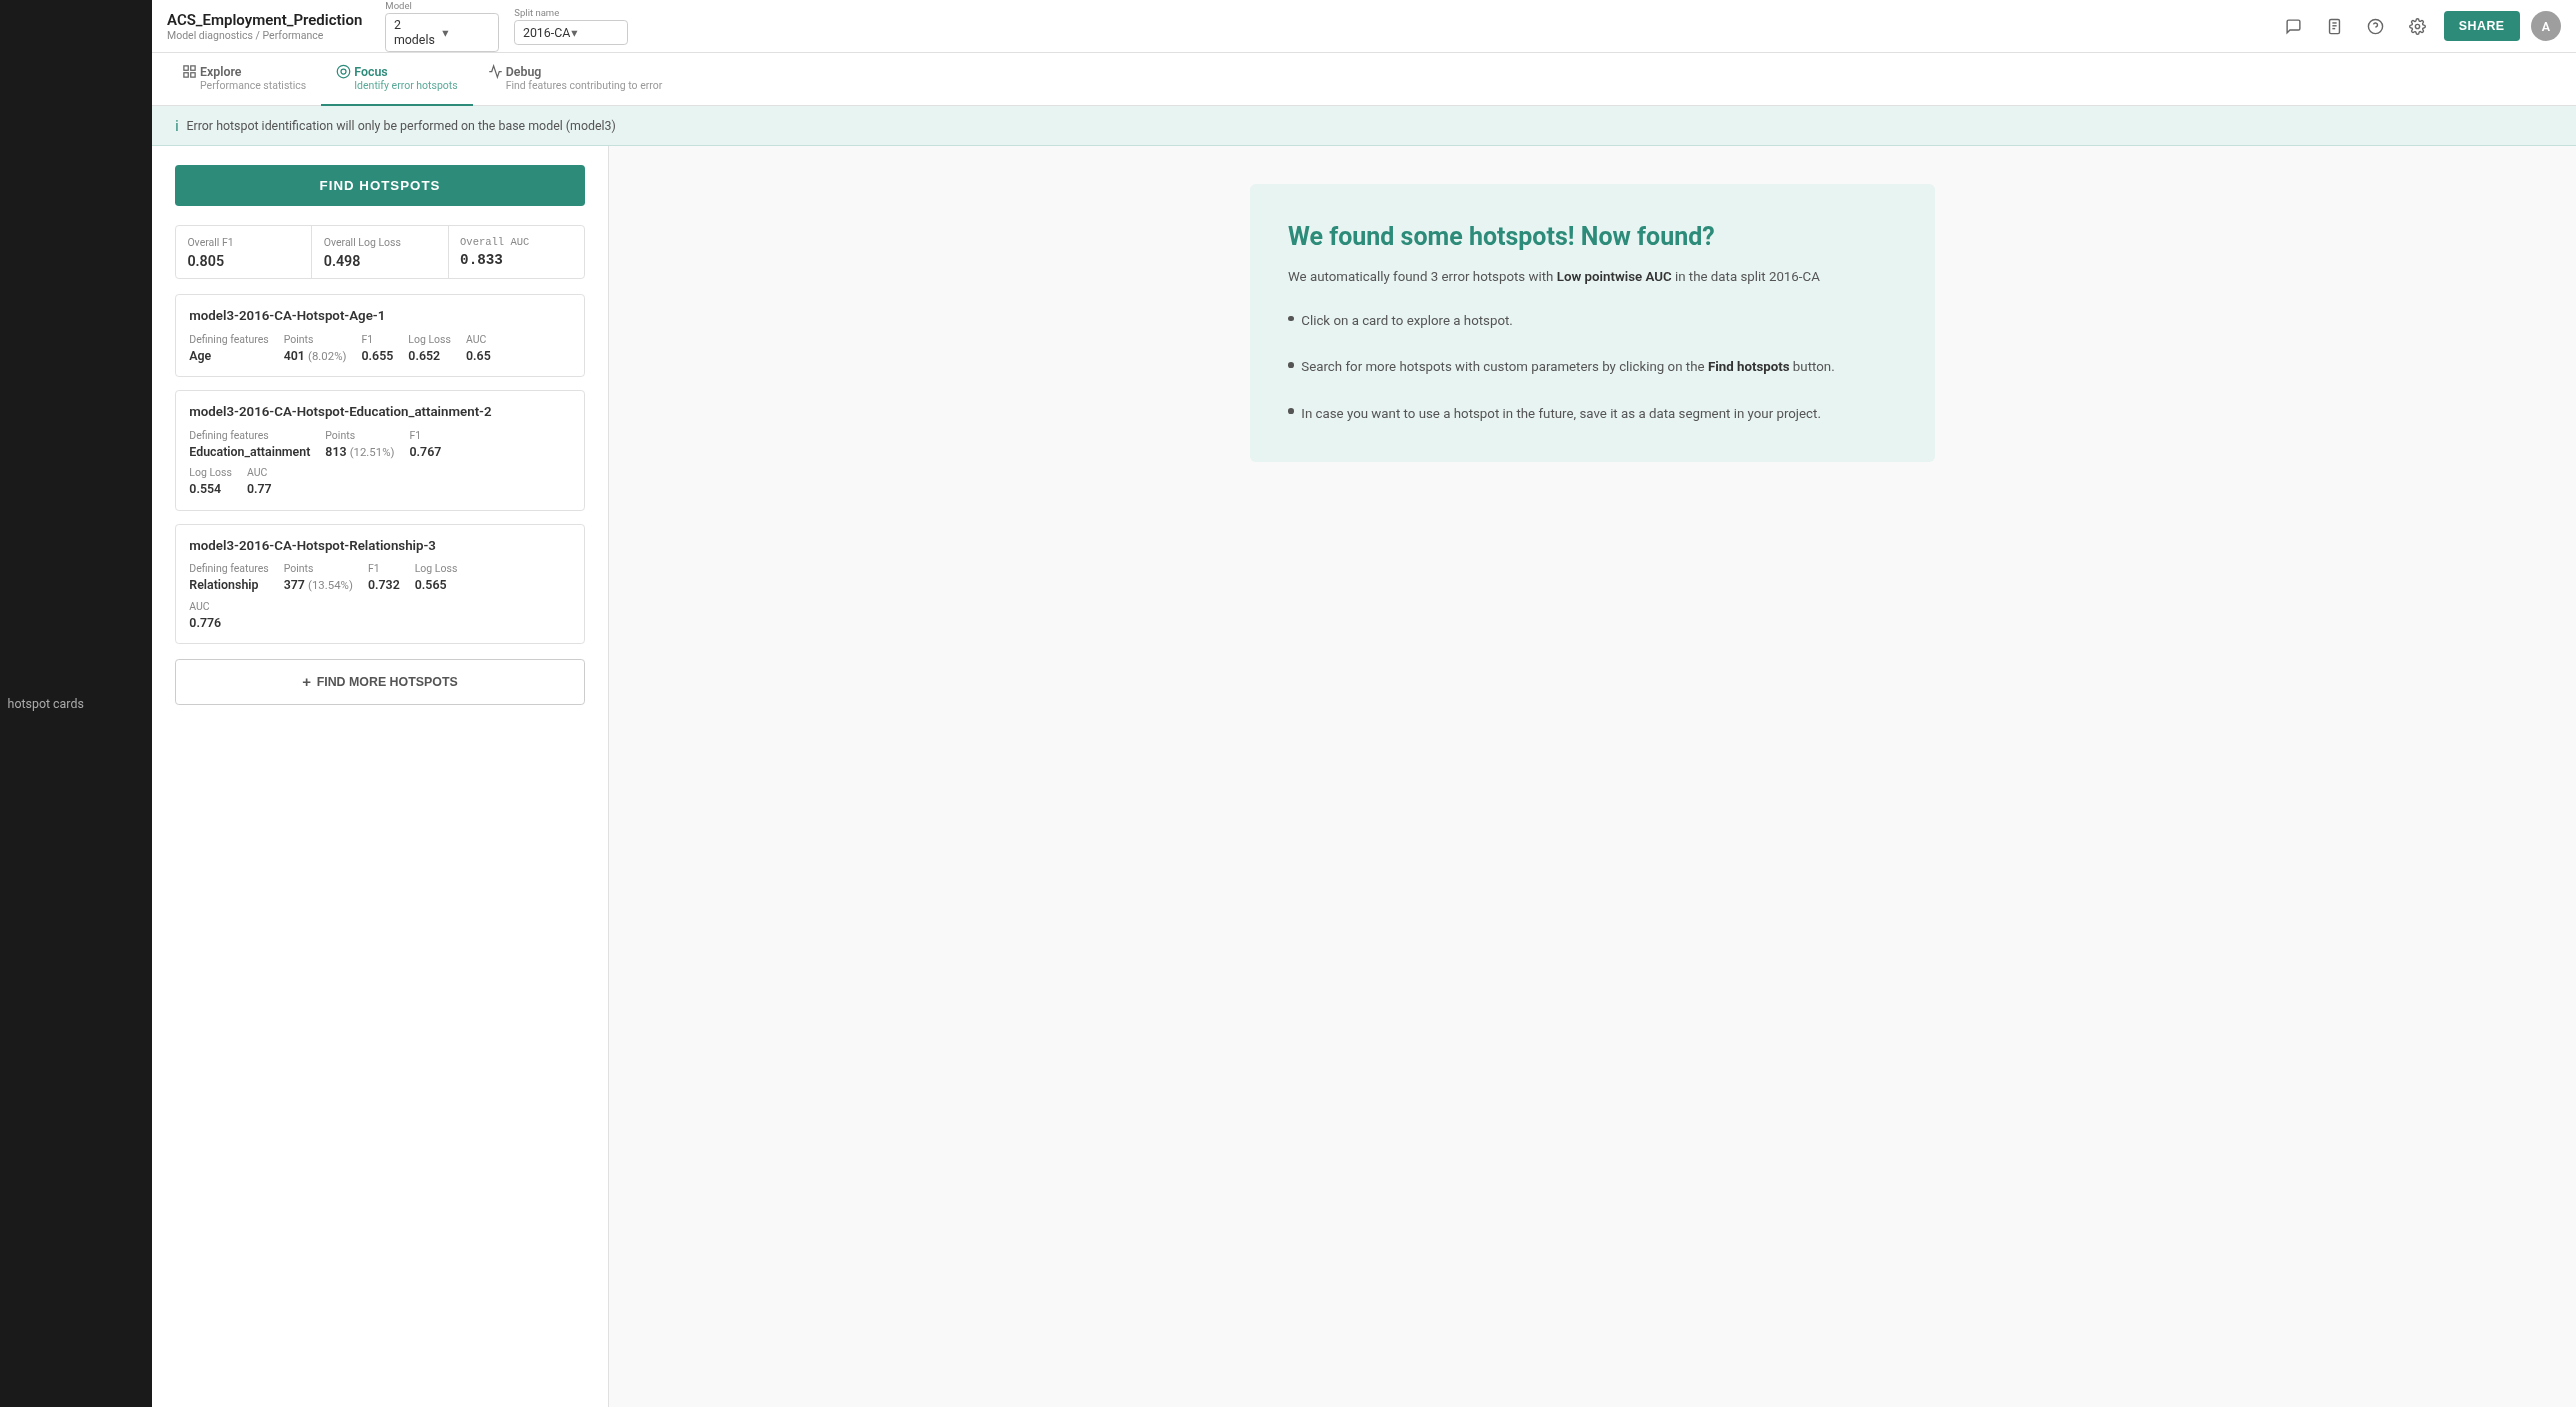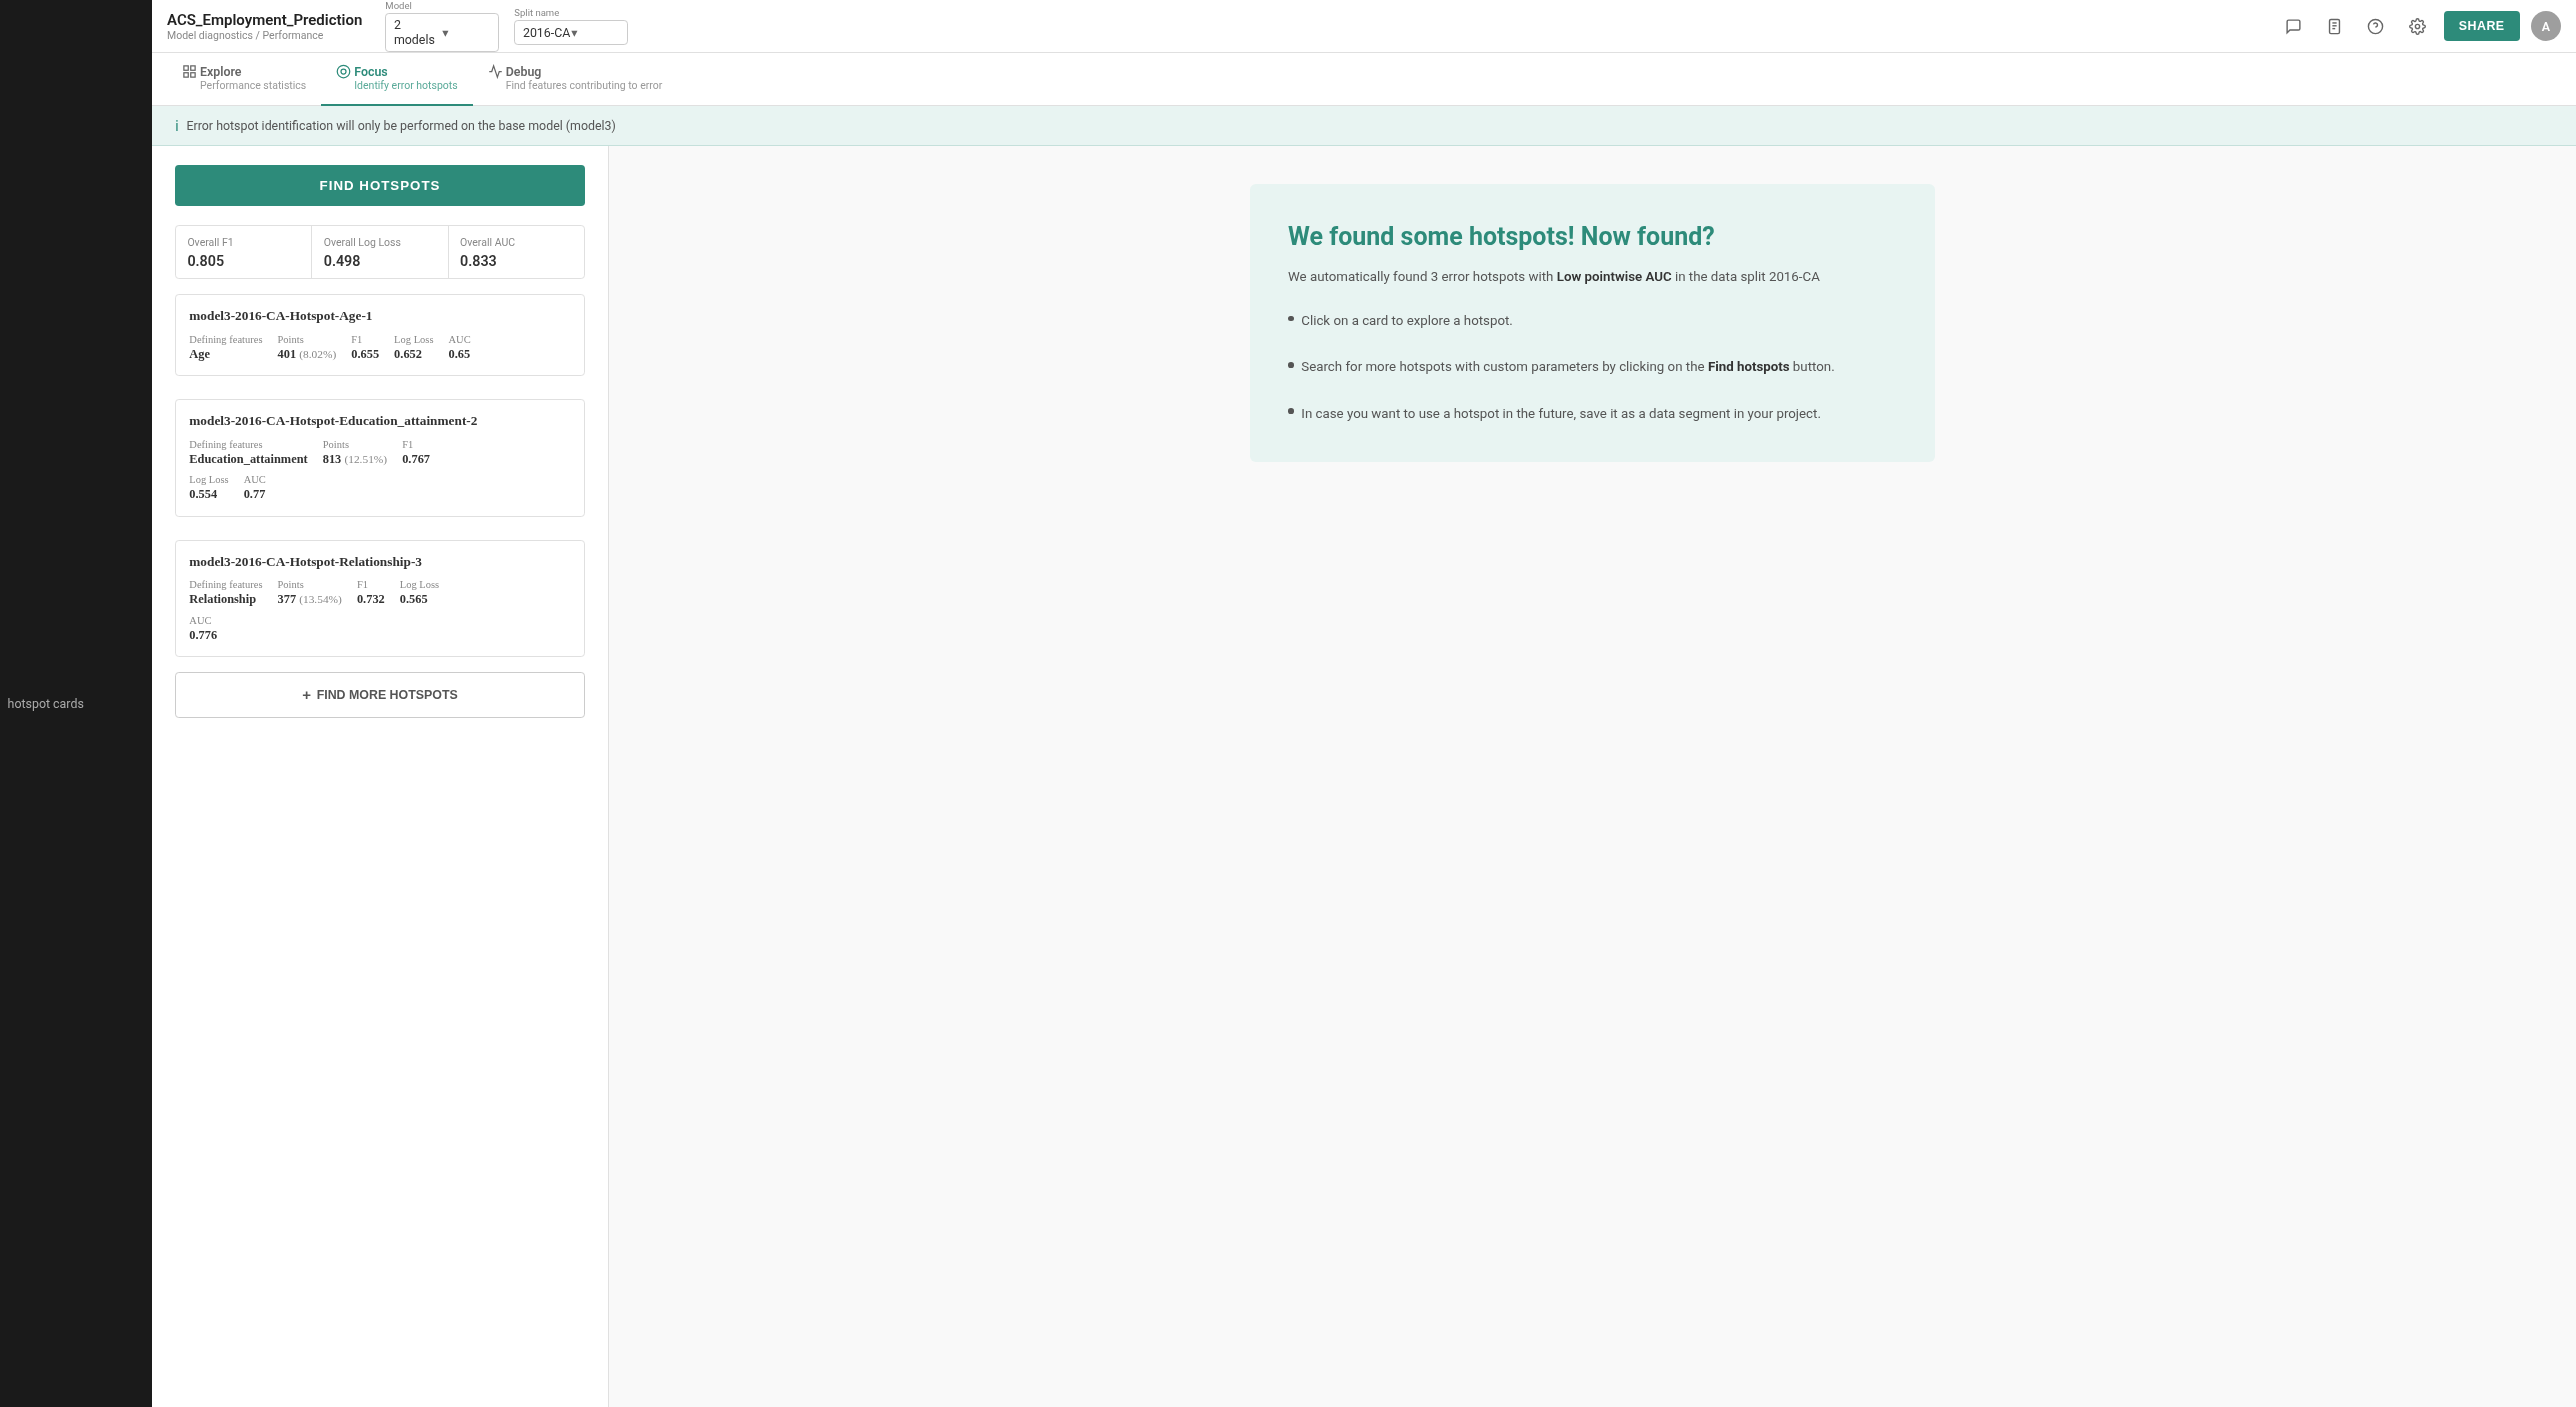--- a/index.html
+++ b/index.html
@@ -40,26 +40,26 @@
     .main-content { display: flex; flex: 1; overflow: hidden; }
 
     
     .left-panel { width: 457px; flex: 0 0 457px; border-right: 1px solid #e0e0e0; display: flex; flex-direction: column; overflow-y: auto; background: #fff; }
 
     .find-hotspots-btn { margin: 19px 23px; background: #2d8b7a; color: #fff; border: none; border-radius: 3.8px; padding: 13.3px; font-size: 13.3px; font-weight: 700; cursor: pointer; letter-spacing: 1px; text-align: center; }
 
     
     .stats-row { display: flex; margin: 0 23px 15px; border: 1px solid #e0e0e0; border-radius: 3.8px; }
     .stat-item { flex: 1; padding: 9.5px 11.4px; border-right: 1px solid #e0e0e0; }
-    .stat-item:last-child { border-right: none; }
+    .stat-item:last-child { border-right: none; font-family: Liberation Mono, monospace; }
     .stat-label { font-size: 10.5px; color: #888; margin-bottom: 3.8px; }
     .stat-value { font-size: 14.3px; font-weight: 600; color: #333; }
 
     
-    .hotspot-cards { padding: 0 23px; display: flex; flex-direction: column; gap: 23px; font-family: Liberation Serif, serif; }
+    .hotspot-cards { padding: 0 23px; display: flex; flex-direction: column; gap: 13px; }
     .hotspot-card { border: 1px solid #e0e0e0; border-radius: 3.8px; padding: 13.3px; cursor: pointer; }
     .card-title { font-size: 13.3px; font-weight: 600; color: #333; margin-bottom: 9.5px; }
     .card-metrics { display: flex; flex-wrap: wrap; gap: 15px; }
     .metric { display: flex; flex-direction: column; }
     .metric-label { font-size: 10.5px; color: #888; margin-bottom: 1.9px; }
     .metric-value { font-size: 12.4px; font-weight: 600; color: #333; }
     .metric-value .pct { font-weight: 400; color: #888; font-size: 11.4px; }
     .card-metrics-row2 { display: flex; gap: 15px; margin-top: 7.6px; }
 
     

